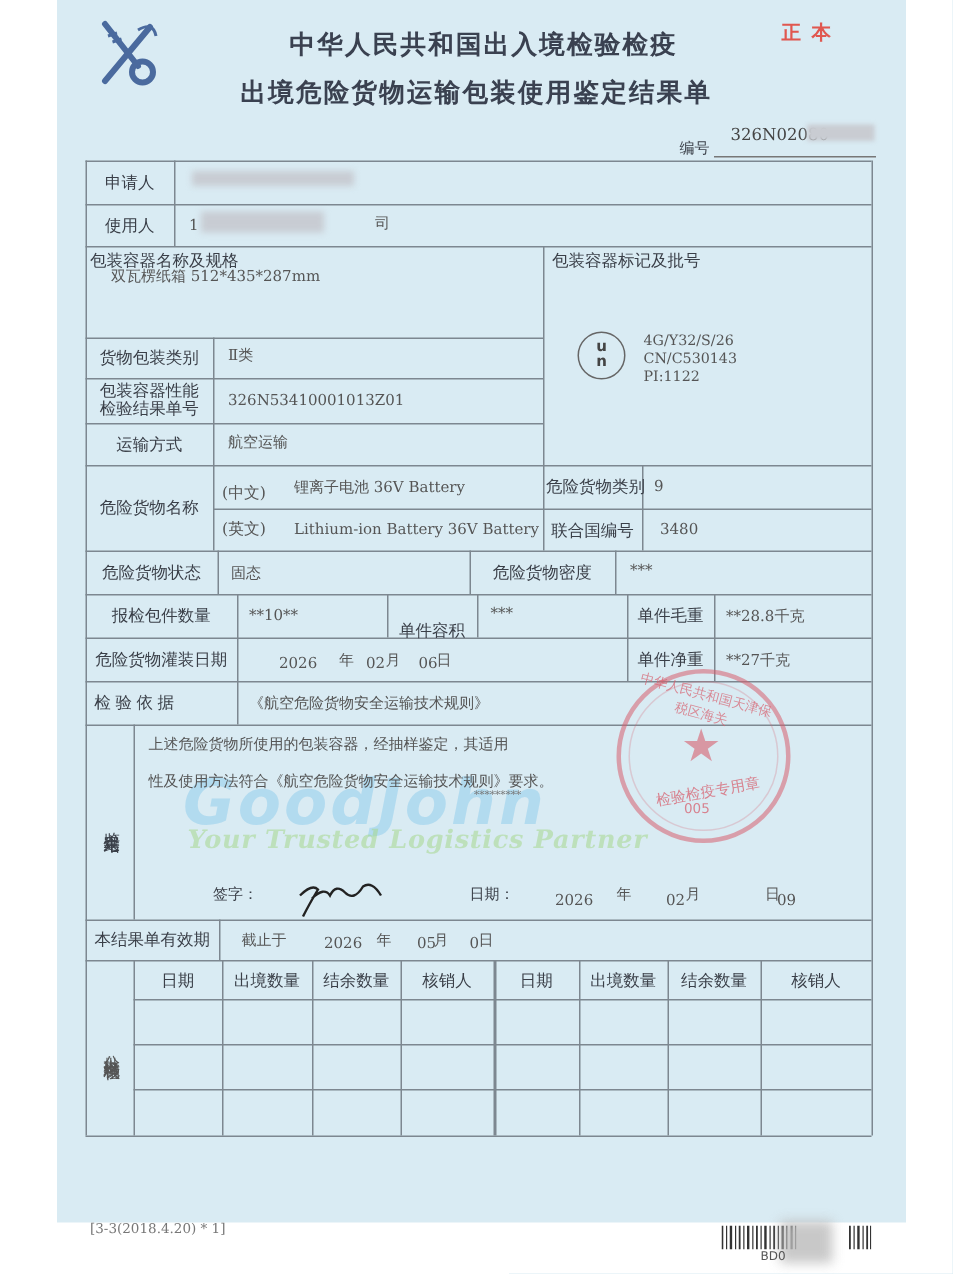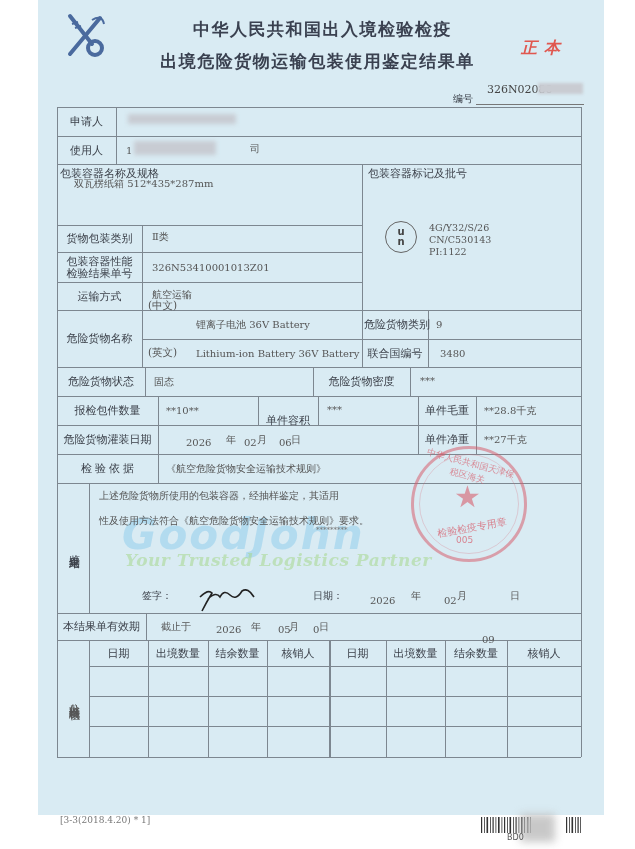--- a/index.html
+++ b/index.html
@@ -14,22 +14,22 @@
     background:#d9ebf3;
   }
   .logo { position:absolute; left:62px; top:10px; width:46px; height:50px; }
   .title1, .title2 {
     position:absolute; left:0; width:635px; text-align:center;
     font-family:"DejaVu Sans", sans-serif; font-weight:bold; color:#3a4150;
   }
   .title1 { top:18px; font-size:17px; letter-spacing:1.5px; padding-left:10px; box-sizing:border-box;}
   .title2 { top:50px; font-size:17px; letter-spacing:1.5px; padding-left:0px; box-sizing:border-box;}
   .original {
-    position:absolute; left:521px; top:38px; color:#e0574f; font-weight:bold;
-    font-family:"DejaVu Sans", sans-serif; font-size:16px; letter-spacing:7px;font-style:italic;
+    position:absolute; left:521px; top:13px; color:#e0574f; font-weight:bold;
+    font-family:"DejaVu Sans", sans-serif; font-size:13px; letter-spacing:7px;
   }
   .serial-val { position:absolute; left:487px; top:83px; font-size:11px; color:#444; }
   .serial-blur { position:absolute; left:538px; top:83px; width:45px; height:11px; background:#c9ccd2; filter:blur(1.5px); }
   .serial-label { position:absolute; left:453px; top:92px; font-size:10px; font-family:"DejaVu Sans",sans-serif; }
   .serial-line { position:absolute; left:476px; top:104px; width:108px; border-top:1px solid #777; }
   .line-h { position:absolute; height:0; border-top:1px solid #7d8790; }
   .line-v { position:absolute; width:0; border-left:1px solid #7d8790; }
   .cell {
     position:absolute; font-size:11px; color:#3a3f48;
     display:flex; align-items:center;
@@ -177,21 +177,21 @@
 <div class="cell lbl" style="left:57px;top:252px;width:85px;height:30px;flex-direction:column;line-height:12px;">
   <span>包装容器性能</span>
   <span>检验结果单号</span>
 </div>
 <div class="cell val" style="left:152px;top:252px;height:30px;">326N53410001013Z01</div>
 
 <div class="cell lbl" style="left:57px;top:282px;width:85px;height:28px;">运输方式</div>
 <div class="cell val" style="left:152px;top:282px;height:25px;">航空运输</div>
 
 <div class="cell lbl" style="left:57px;top:310px;width:85px;height:57px;">危险货物名称</div>
-<div class="cell val" style="left:148px;top:291px;height:29px;font-size:10.5px;">(中文)</div>
+<div class="cell val" style="left:148px;top:314px;height:29px;font-size:10.5px;">(中文)</div>
 <div class="cell val" style="left:196px;top:310px;height:29px;">锂离子电池  36V Battery</div>
 <div class="cell val" style="left:148px;top:339px;height:28px;font-size:10.5px;">(英文)</div>
 <div class="cell val" style="left:196px;top:339px;height:28px;">Lithium-ion Battery 36V Battery</div>
 <div class="cell lbl" style="left:364px;top:310px;width:66px;height:29px;">危险货物类别</div>
 <div class="cell val" style="left:436px;top:310px;height:29px;">9</div>
 <div class="cell lbl" style="left:362px;top:339px;width:66px;height:28px;">联合国编号</div>
 <div class="cell val" style="left:440px;top:339px;height:28px;">3480</div>
 
 <div class="cell lbl" style="left:57px;top:367px;width:88px;height:29px;">危险货物状态</div>
 <div class="cell val" style="left:154px;top:367px;height:29px;">固态</div>
@@ -208,21 +208,21 @@
 <div class="cell lbl" style="left:57px;top:425px;width:101px;height:29px;">危险货物灌装日期</div>
 <div class="cell val" style="left:186px;top:428px;height:29px;">2026</div>
 <div class="cell val" style="left:226px;top:425px;height:29px;">年</div>
 <div class="cell val" style="left:244px;top:428px;height:29px;">02</div>
 <div class="cell val" style="left:257px;top:425px;height:29px;">月</div>
 <div class="cell val" style="left:279px;top:428px;height:29px;">06</div>
 <div class="cell val" style="left:291px;top:425px;height:29px;">日</div>
 <div class="cell lbl" style="left:418px;top:425px;width:58px;height:29px;">单件净重</div>
 <div class="cell val" style="left:484px;top:425px;height:29px;">**27千克</div>
 
-<div class="cell lbl" style="left:57px;top:454px;width:101px;height:29px;">检 验 依 据</div>
+<div class="cell lbl" style="left:39px;top:454px;width:101px;height:29px;">检 验 依 据</div>
 <div class="cell val" style="left:166px;top:454px;height:29px;">《航空危险货物安全运输技术规则》</div>
 
 <div class="watermark">GoodJohn</div>
 <div class="watermark2">Your Trusted Logistics Partner</div>
 
 <div class="stamp">
   <div class="stamp-inner"></div>
   <div class="stamp-text">中华人民共和国天津保税区海关</div>
   <div class="stamp-star">★</div>
   <div class="stamp-sub">检验检疫专用章</div>
@@ -236,21 +236,21 @@
 
 <div class="cell lbl" style="left:142px;top:588px;height:16px;font-size:10px;">签字：</div>
 <svg class="signature" viewBox="0 0 60 30">
   <path d="M2 14 Q10 6 14 10 Q8 20 4 28 M10 16 Q18 8 22 14 Q26 6 32 12 Q38 18 44 8 Q50 4 56 14" stroke="#222" stroke-width="1.6" fill="none"></path>
 </svg>
 <div class="cell lbl" style="left:313px;top:588px;height:16px;font-size:10px;">日期：</div>
 <div class="cell val" style="left:370px;top:592px;height:16px;">2026</div>
 <div class="cell val" style="left:411px;top:588px;height:16px;">年</div>
 <div class="cell val" style="left:444px;top:592px;height:16px;">02</div>
 <div class="cell val" style="left:457px;top:588px;height:16px;">月</div>
-<div class="cell val" style="left:482px;top:592px;height:16px;margin-top:39px;">09</div>
+<div class="cell val" style="left:518px;top:592px;height:16px;">09</div>
 <div class="cell val" style="left:510px;top:588px;height:16px;">日</div>
 
 <div class="cell lbl" style="left:57px;top:613px;width:89px;height:27px;">本结果单有效期</div>
 <div class="cell val" style="left:161px;top:613px;height:27px;">截止于</div>
 <div class="cell val" style="left:216px;top:616px;height:27px;">2026</div>
 <div class="cell val" style="left:251px;top:613px;height:27px;">年</div>
 <div class="cell val" style="left:278px;top:616px;height:27px;">05</div>
 <div class="cell val" style="left:289px;top:613px;height:27px;">月</div>
 <div class="cell val" style="left:313px;top:616px;height:27px;">0</div>
 <div class="cell val" style="left:319px;top:613px;height:27px;">日</div>

